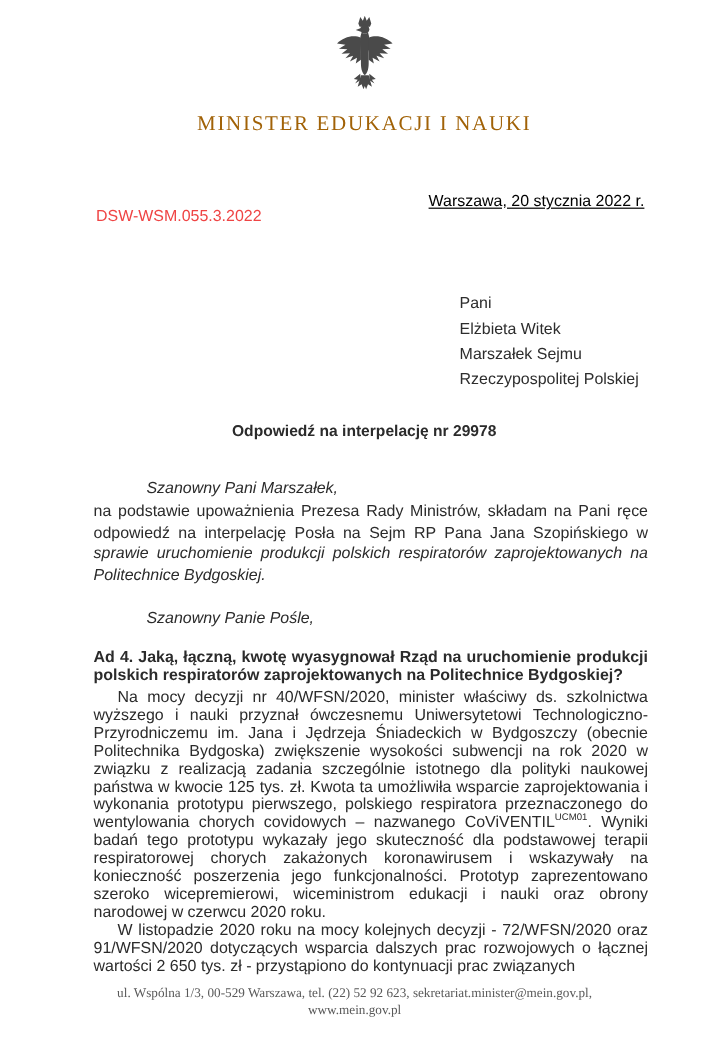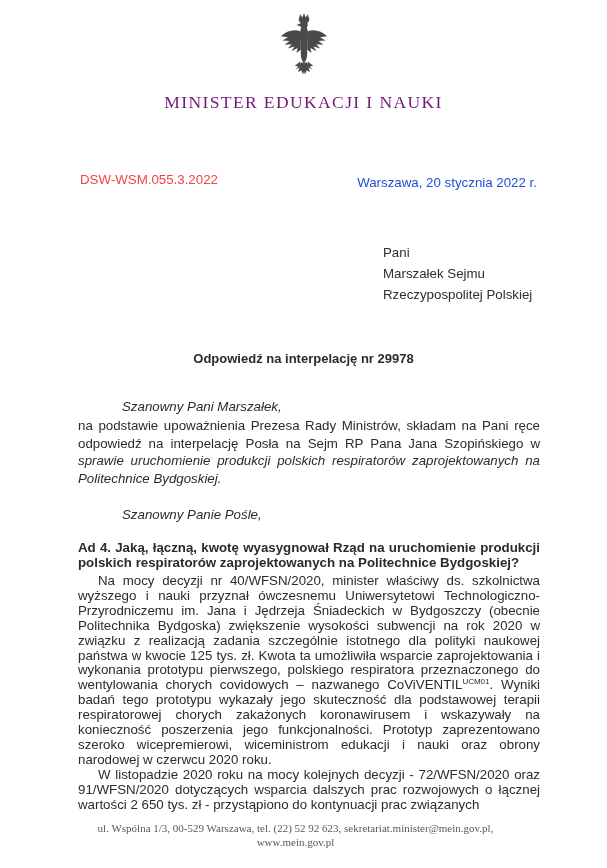--- a/index.html
+++ b/index.html
@@ -25,29 +25,30 @@
   }
   .minister-title {
     position: absolute;
     left: 0;
     top: 92px;
     width: 607px;
     text-align: center;
     font-family: "Liberation Serif", serif;
     font-size: 17.5px;
     letter-spacing: 1.4px;
-    color: #701a75;
+    color: #a16207;
     font-weight: 400;
   }
   .date-line {
     position: absolute;
-    top: 175px;
+    top: 160px;
     right: 70px;
     font-size: 13.3px;
-    color: #1d4ed8;
+    color: #000000;
+    text-decoration: underline;
   }
   .ref-number {
     position: absolute;
     top: 172px;
     left: 80px;
     font-size: 13.3px;
     color: #ef4444;
     text-align: center;
   }
   .addressee {
@@ -150,20 +151,21 @@
   </svg>
 
   <div class="minister-title">MINISTER EDUKACJI I NAUKI</div>
 
   <div class="date-line">Warszawa,  20 stycznia 2022 r.</div>
 
   <div class="ref-number">DSW-WSM.055.3.2022</div>
 
   <div class="addressee">
     <div>Pani</div>
+    <div>Elżbieta Witek</div>
     <div>Marszałek Sejmu</div>
     <div>Rzeczypospolitej Polskiej</div>
   </div>
 
   <div class="subject">Odpowiedź na interpelację nr 29978</div>
 
   <div class="letter-body salutation salutation-1">Szanowny Pani Marszałek,</div>
 
   <div class="letter-body intro-paragraph"><span>na podstawie upoważnienia Prezesa Rady Ministrów, składam na Pani ręce odpowiedź na interpelację Posła na Sejm RP Pana Jana Szopińskiego w </span><span class="case-title">sprawie uruchomienie produkcji polskich respiratorów zaprojektowanych na Politechnice Bydgoskiej.</span></div>
 

